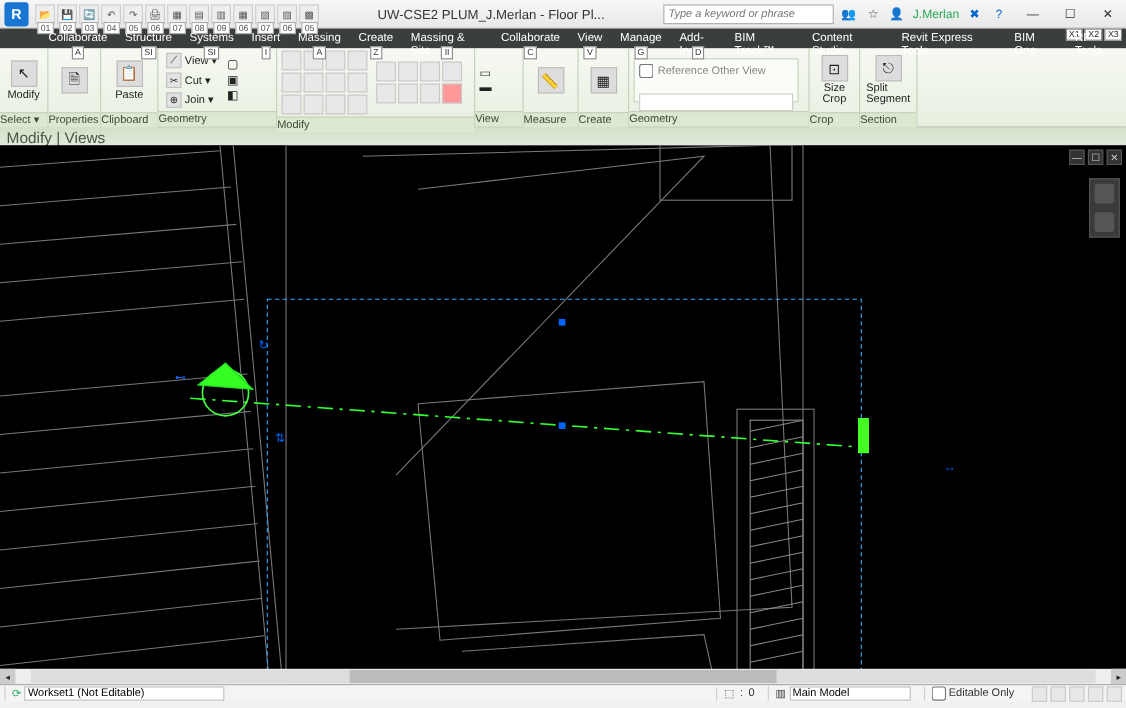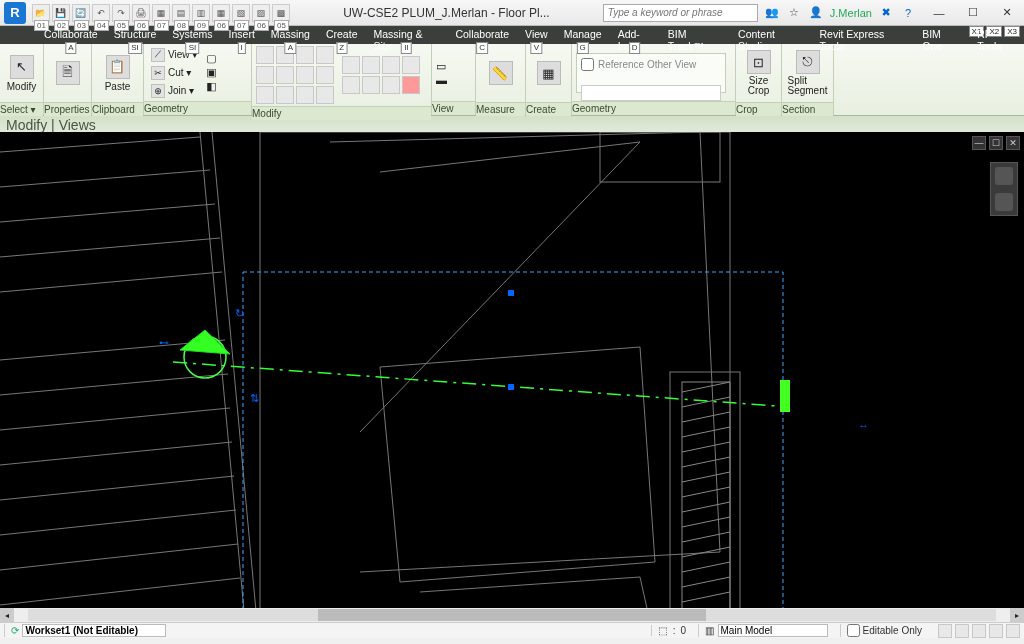--- a/index.html
+++ b/index.html
@@ -351,21 +351,21 @@
     <div class="track">
         <div class="thumb"></div>
       </div>
     <div class="arr">▸</div>
   </div>
 </div>
 
 <div class="status1">
   <span class="cell">
       <span style="color:#2a6">⟳</span>
-    <input type="text" style="width: 144px; font-weight: bold;" value="Workset1 (Not Editable)">
+    <input type="text" style="width: 182px;" value="Workset1 (Not Editable)">
   </span>
   <span class="cell" style="margin-left:auto">
     <span>⬚</span>
     <span style="margin:0 2px">:</span>
       <span>0</span>
   </span>
   <span class="cell">
     <span>▥</span>
     <input type="text" style="width: 110px;" value="Main Model">
   </span>

